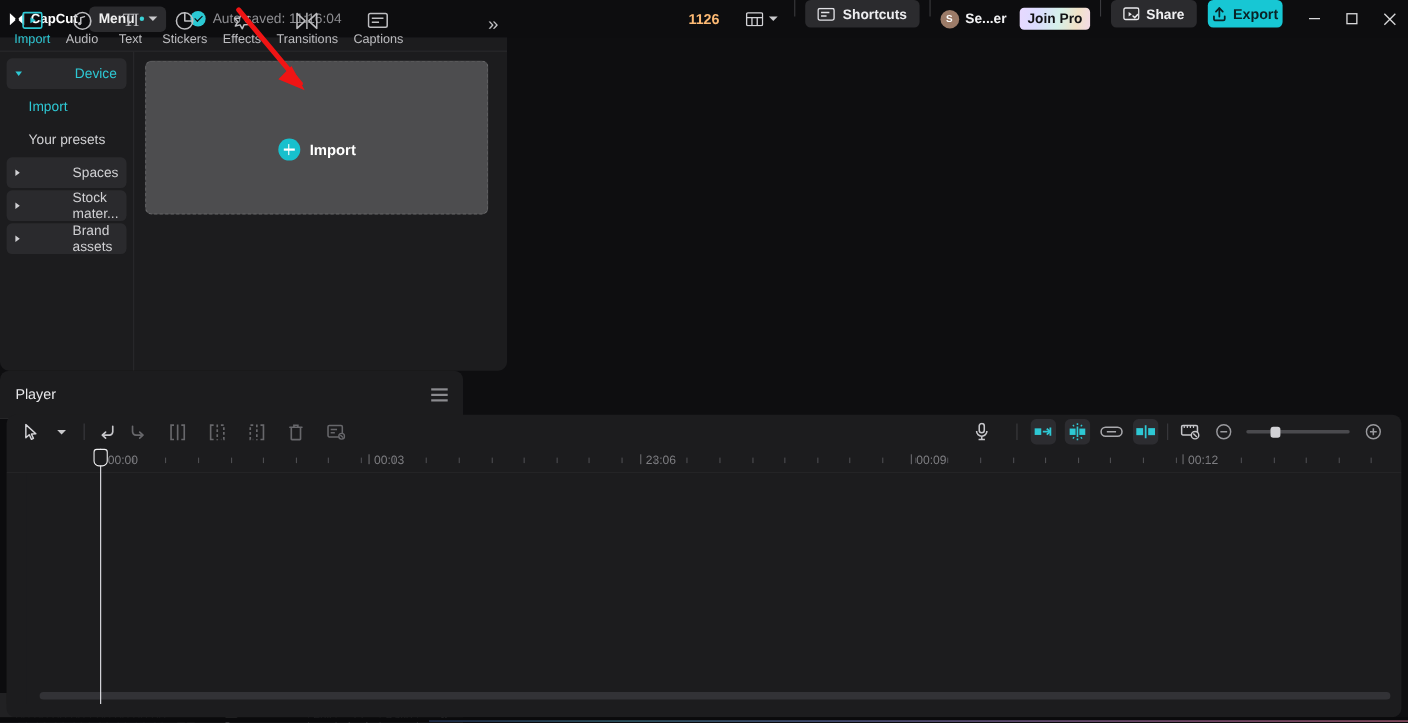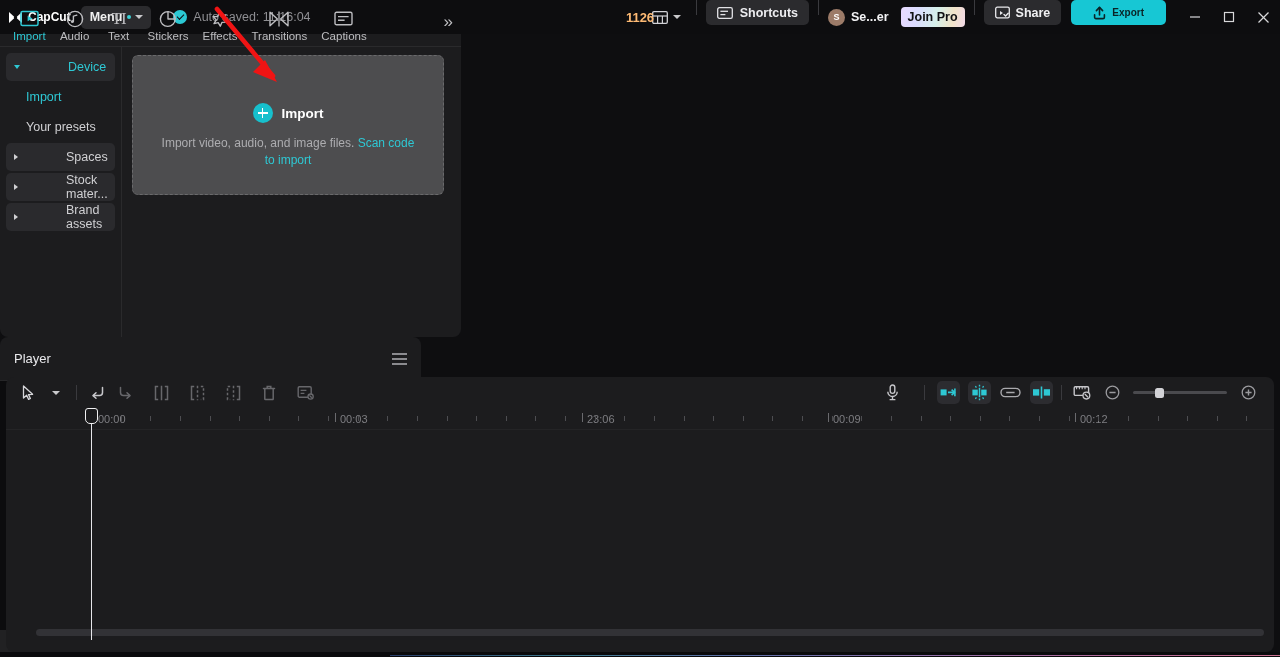--- a/index.html
+++ b/index.html
@@ -57,22 +57,22 @@
     color: #121214; font-size: 12.5px; font-weight: bold;
     display: flex; align-items: center; cursor: pointer;
   }
   .share-btn {
     display: flex; align-items: center; gap: 6px; background: #2b2b2e;
     border-radius: 5px; height: 25px; padding: 0 11px;
     color: #f0f0f2; font-size: 12.5px; font-weight: bold; cursor:pointer;
   }
   .export-btn {
     display: flex; align-items: center; gap: 6px; background: #17c7d4;
-    border-radius: 5px; height: 25px; padding: 0 22px; margin-left: 10px;
-    color: #0a2326; font-size: 10px; font-weight: bold; cursor: pointer;
+    border-radius: 5px; height: 25px; padding: 0 4px; margin-left: 10px;
+    color: #0a2326; font-size: 13px; font-weight: bold; cursor: pointer;
   }
   .wbtns { display:flex; align-items:center; margin-left: 12px;}
   .wbtn { width: 34px; height: 34px; display:flex;align-items:center;justify-content:center; cursor:pointer; color:#d8d8da;}
 
   
   .left-panel { left: 6px; top: 34px; width: 461px; height: 337px; background: #1c1c1e; border-radius: 8px; overflow: hidden;}
   .toolbar-row { display: flex; align-items: flex-start; height: 46px; padding: 5px 0 0 6px; position: relative;}
   .tool {
     display:flex; flex-direction: column; align-items:center; justify-content: flex-start;
     gap: 2px; min-width: 44px; padding: 4px 7px 0 7px; cursor: pointer;
@@ -359,23 +359,20 @@
       <div class="lp-content">
         <div class="dropzone">
           <svg class="arrow-svg" width="120" height="110" viewBox="0 0 120 110">
             <line x1="22" y1="15" x2="78" y2="82" stroke="#f01414" stroke-width="4.6" stroke-linecap="round"></line>
             <path d="M82 88 L58 78 L70 66 Z" fill="#f01414"></path>
           </svg>
           <div class="dz-main">
             <span class="dz-plus"></span>
             <span class="dz-title">Import</span>
           </div>
-          <div class="dz-sub">
-            <span>Import video, audio, and image files. </span><span class="dz-link">Scan code to import</span>
-          </div>
         </div>
       </div>
     </div>
   </div>
 
   <div class="player-panel">
     <div class="player-head">
       <span class="t">Player</span>
       <span class="ham">
           <i></i>

